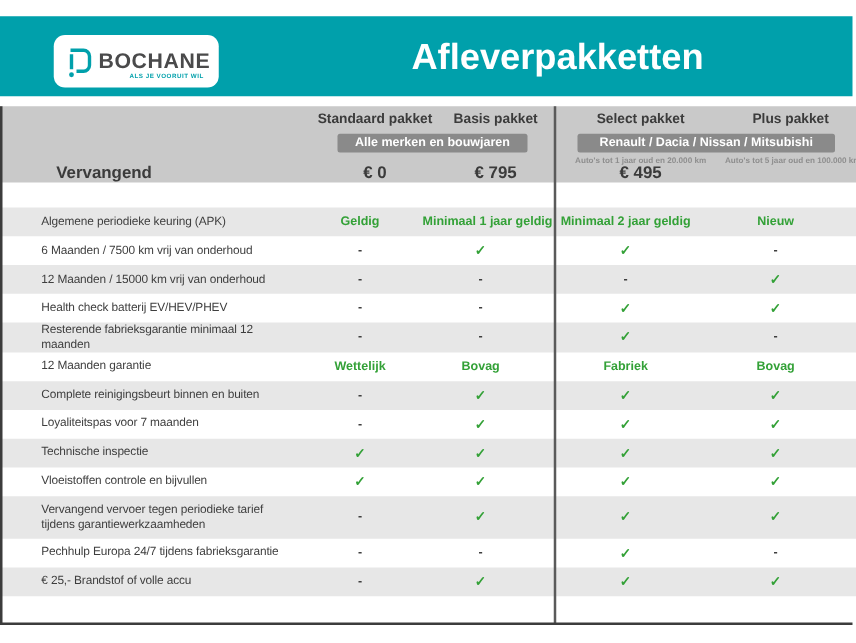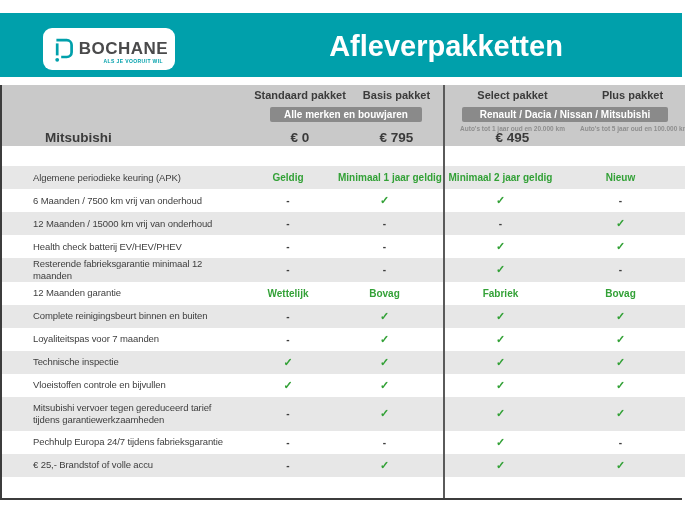--- a/index.html
+++ b/index.html
@@ -78,21 +78,21 @@
   <div class="badge badge1">Alle merken en bouwjaren</div>
   <div class="band-row band-notes">
       <div class="w-label"></div>
       <div class="note w-c1"></div>
       <div class="note w-c2"></div>
       <div class="w-gap"></div>
       <div class="note w-c3">Auto's tot 1 jaar oud en 20.000 km</div>
       <div class="note w-c4">Auto's tot 5 jaar oud en 100.000 km</div>
     </div>
   <div class="band-row band-prices">
-    <div class="total-label w-label">Mitsubishi</div>
+    <div class="total-label w-label">Vervangend</div>
   <div class="price w-c1">€ 0</div>
       <div class="price w-c2">€ 795</div>
       <div class="w-gap"></div>
       <div class="price w-c3">€ 495</div>
     </div>
 </div>
 
 <div class="rows">
     <div class="t-row alt">
       <div class="t-label">Algemene periodieke keuring (APK)</div>
@@ -168,21 +168,21 @@
     </div>
     <div class="t-row">
       <div class="t-label">Vloeistoffen controle en bijvullen</div>
       <div class="t-val check w-c1">✓</div>
       <div class="t-val check w-c2">✓</div>
       <div class="w-gap"></div>
       <div class="t-val check w-c3">✓</div>
       <div class="t-val check w-c4">✓</div>
     </div>
     <div class="t-row alt tall">
-      <div class="t-label">Mitsubishi vervoer tegen gereduceerd tarief tijdens garantiewerkzaamheden</div>
+      <div class="t-label">Vervangend vervoer tegen periodieke tarief tijdens garantiewerkzaamheden</div>
       <div class="t-val dash w-c1">-</div>
       <div class="t-val check w-c2">✓</div>
       <div class="w-gap"></div>
       <div class="t-val check w-c3">✓</div>
       <div class="t-val check w-c4">✓</div>
     </div>
     <div class="t-row">
       <div class="t-label">Pechhulp Europa 24/7 tijdens fabrieksgarantie</div>
       <div class="t-val dash w-c1">-</div>
       <div class="t-val dash w-c2">-</div>

